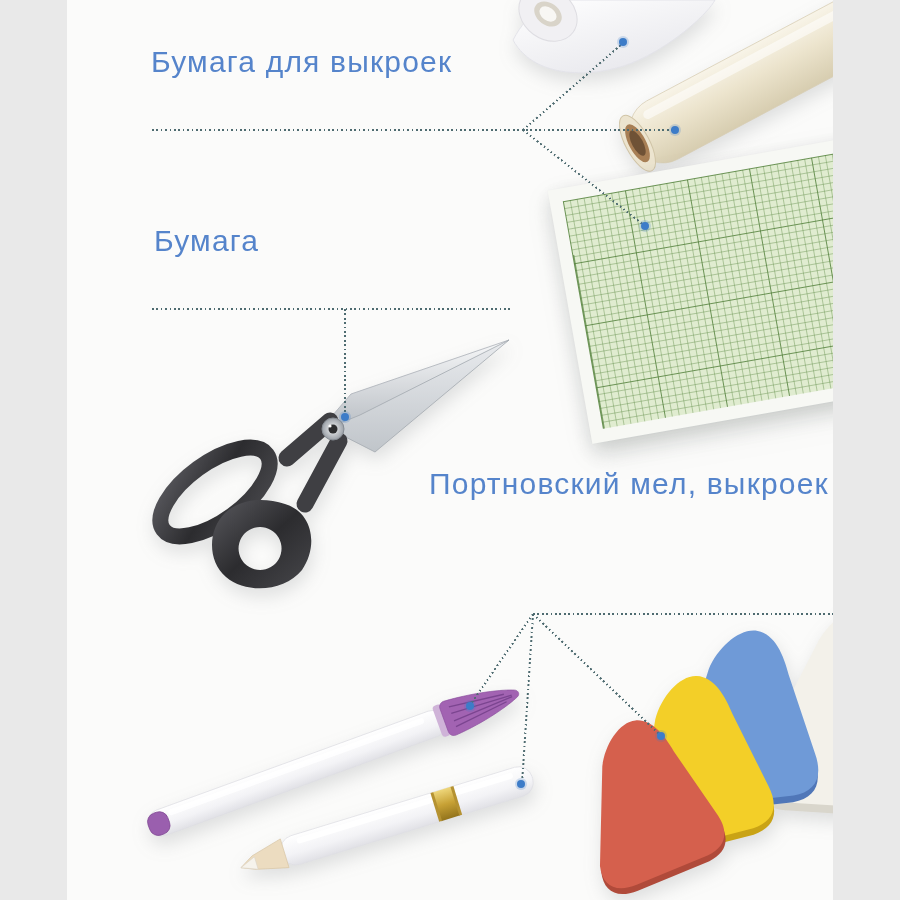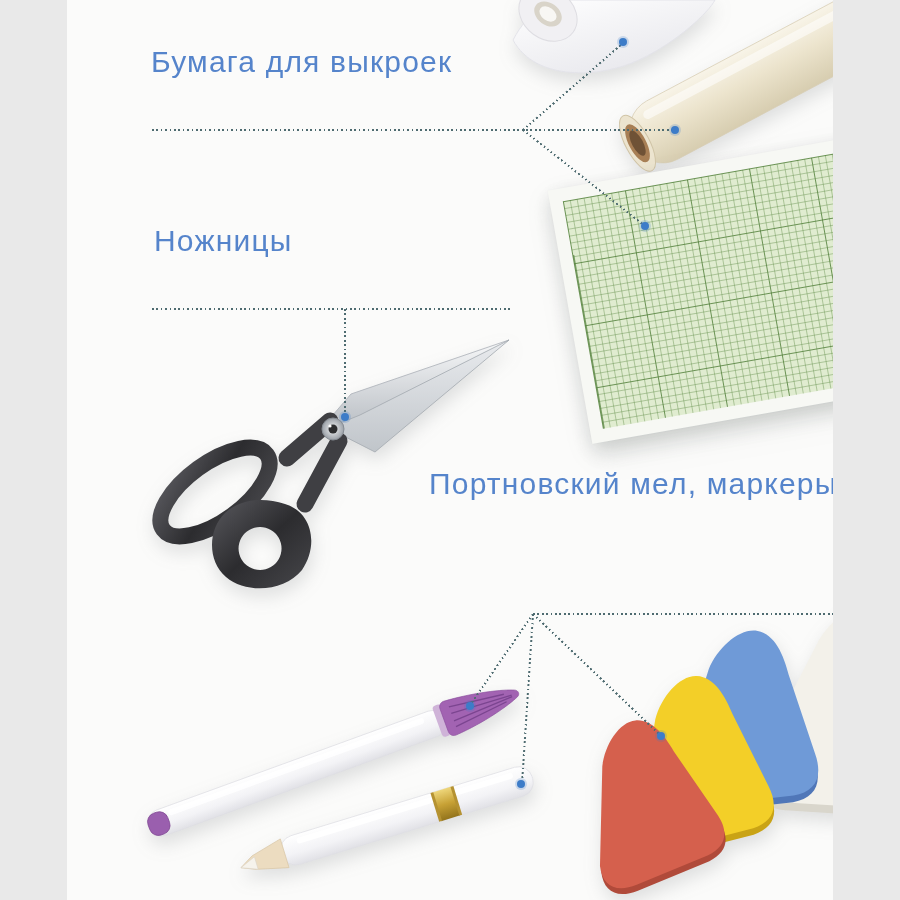--- a/index.html
+++ b/index.html
@@ -183,24 +183,24 @@
     <g transform="translate(584,803) rotate(-12)">
       <use href="#chalkShape" transform="translate(0,6)" fill="#b04a3a"></use>
       <use href="#chalkShape" class="chalk-red"></use>
     </g>
   </svg>
 
   <div class="label" style="left:84px;top:38px">
     <span>Бумага для выкроек</span>
   </div>
   <div class="label" style="left:87px;top:217px">
-    <span>Ножницы</span>
+    <span>Бумага</span>
   </div>
   <div class="label" style="left:362px;top:460px">
-    <span>Портновский мел, маркеры</span>
+    <span>Портновский мел, выкроек</span>
   </div>
 
   <div class="dotline" style="left:85px;top:129px;width:523px"></div>
   <div class="dotline" style="left:456px;top:129px;width:133px;transform:rotate(-41deg)"></div>
   <div class="dotline" style="left:456px;top:129px;width:154px;transform:rotate(38.2deg)"></div>
   <div class="enddot" style="left:552px;top:38px"></div>
   <div class="enddot" style="left:604px;top:126px"></div>
   <div class="enddot" style="left:574px;top:222px"></div>
 
   <div class="dotline" style="left:85px;top:308px;width:360px"></div>

